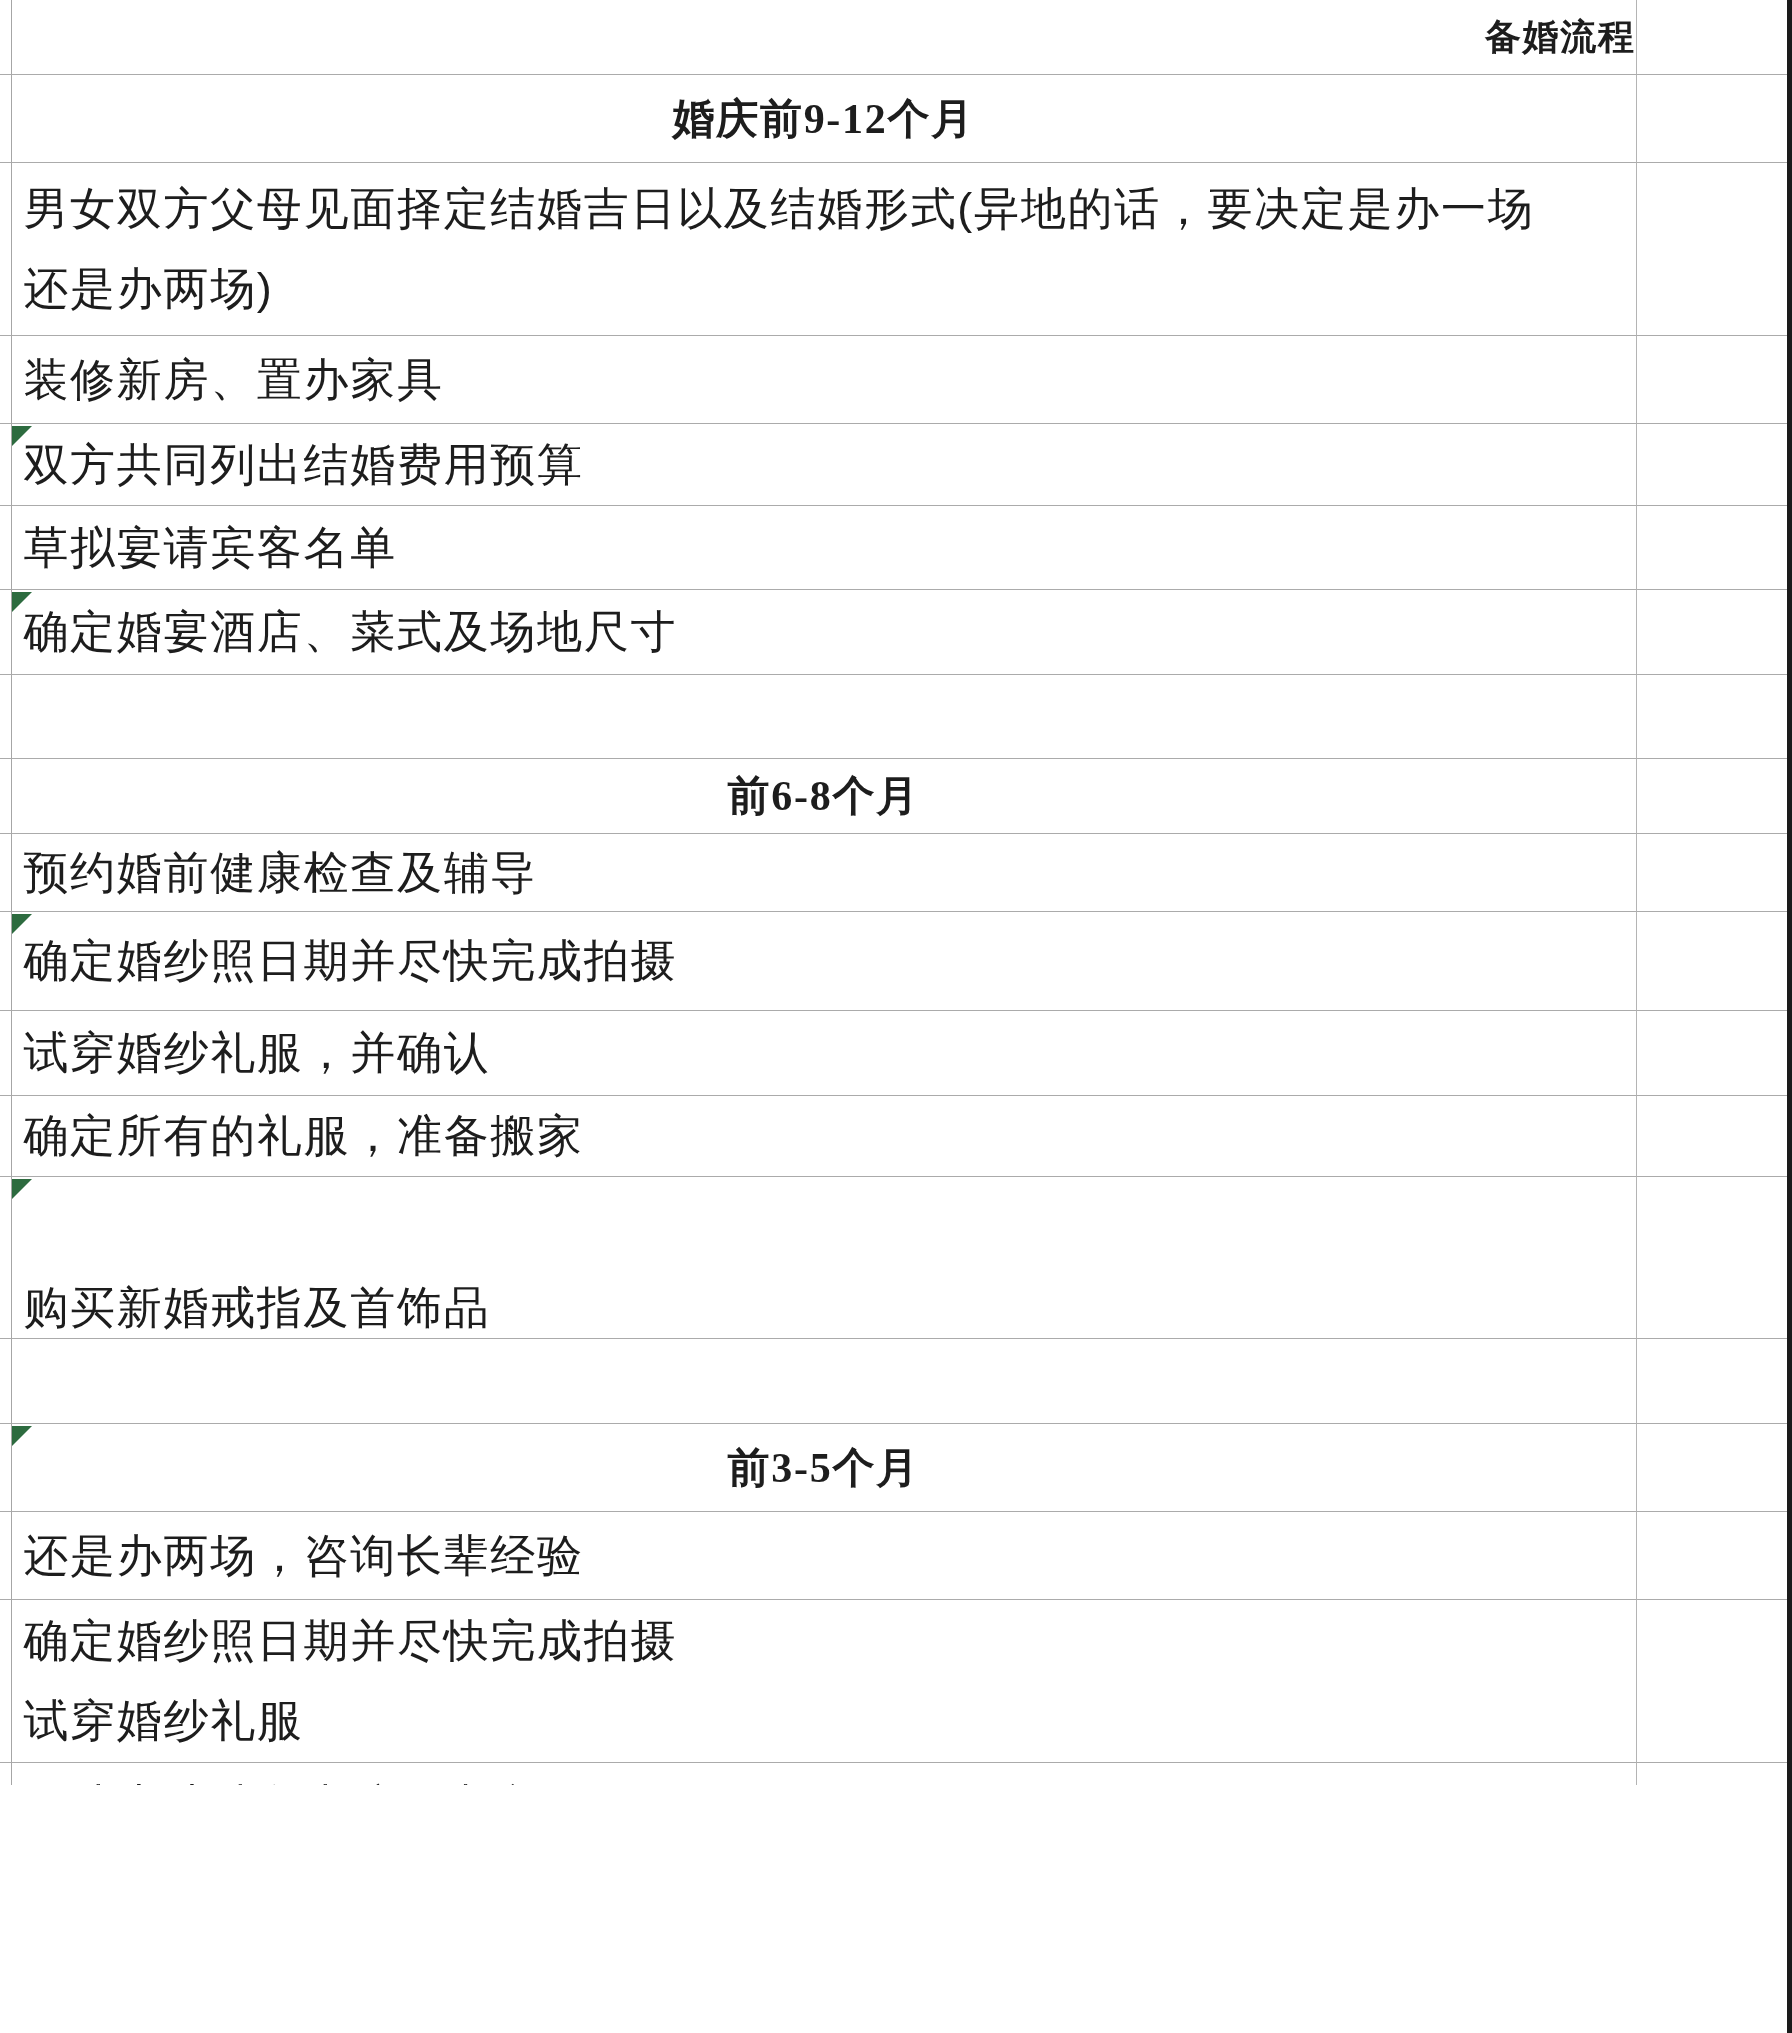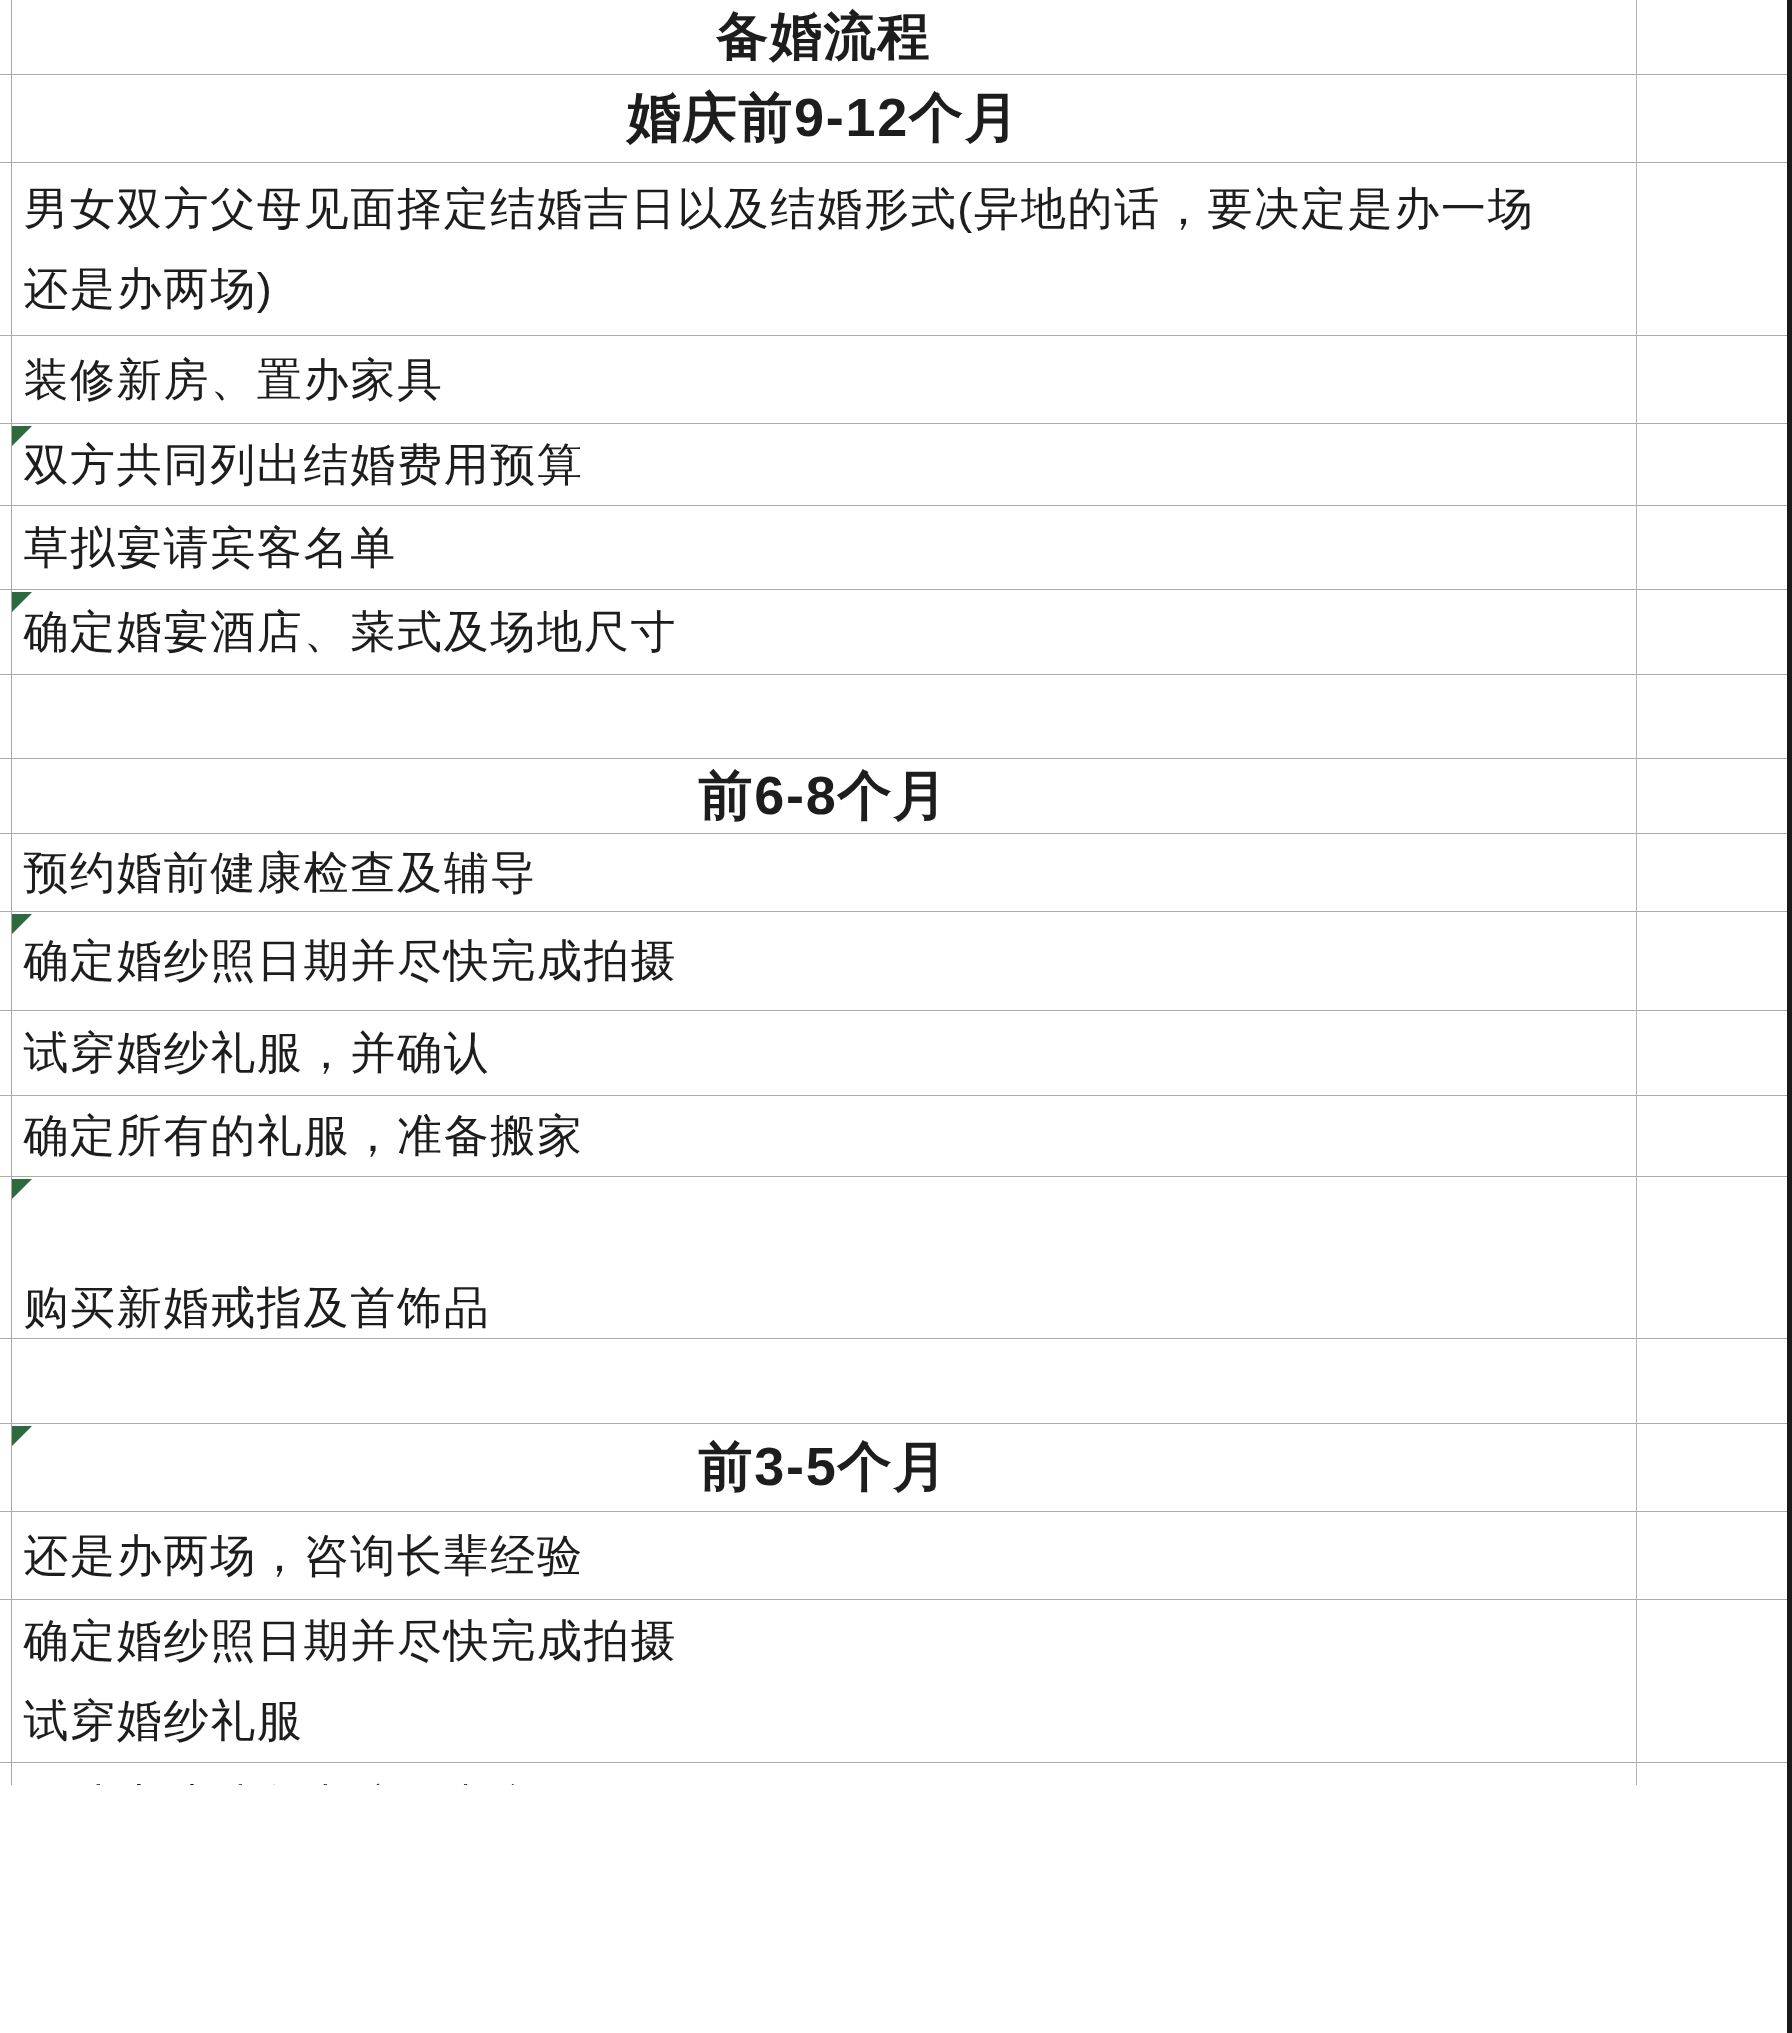--- a/index.html
+++ b/index.html
@@ -26,22 +26,22 @@
   
   .row.bt .cell{border-top:1.7px solid #ababab;}
   
   .r0{height:74px}  .r1{height:88px} .r2{height:173px} .r3{height:88px}
   .r4{height:82px}  .r5{height:84px} .r6{height:85px} .r7{height:85px}
   .r8{height:84px} .r9{height:75px}  .r10{height:78px} .r11{height:99px}
   .r12{height:85px}.r13{height:81px} .r14{height:162px}.r15{height:85px}
   .r16{height:88px}.r17{height:88px}.r18{height:163px}.r19{height:163px}
   .r20{height:22.5px}
   
-  .t-title .main{justify-content:center;padding-left:0;font-weight:bold;font-size:52px;}
-  .t-header .main{justify-content:center;padding-left:0;font-weight:bold;font-size:54px;}
+  .t-title .main{justify-content:flex-end;padding-left:0;font-weight:bold;font-size:36px;}
+  .t-header .main{justify-content:center;padding-left:0;font-weight:bold;font-size:42px;font-family:Liberation Serif, serif;}
   .two .main .wrap span{display:block;line-height:80px;}
   .top-align .main{align-items:flex-end;padding-top:10px;}
   .partial .main{align-items:flex-start;overflow:hidden;padding-top:13.4px;font-weight:500;}
   
   .tri{
     position:absolute;left:0;top:1.7px;width:0;height:0;
     border-top:20px solid #2d6b3f;border-right:20px solid transparent;
   }
   
   .edge{position:absolute;top:0;right:0;width:5.8px;height:100%;background:#1a1a1a;z-index:5;}

